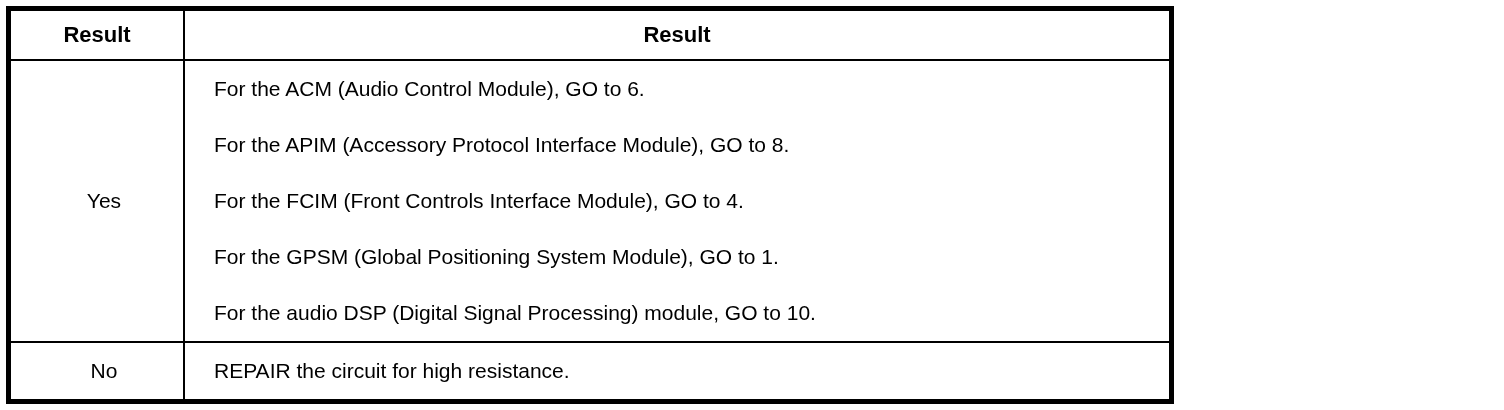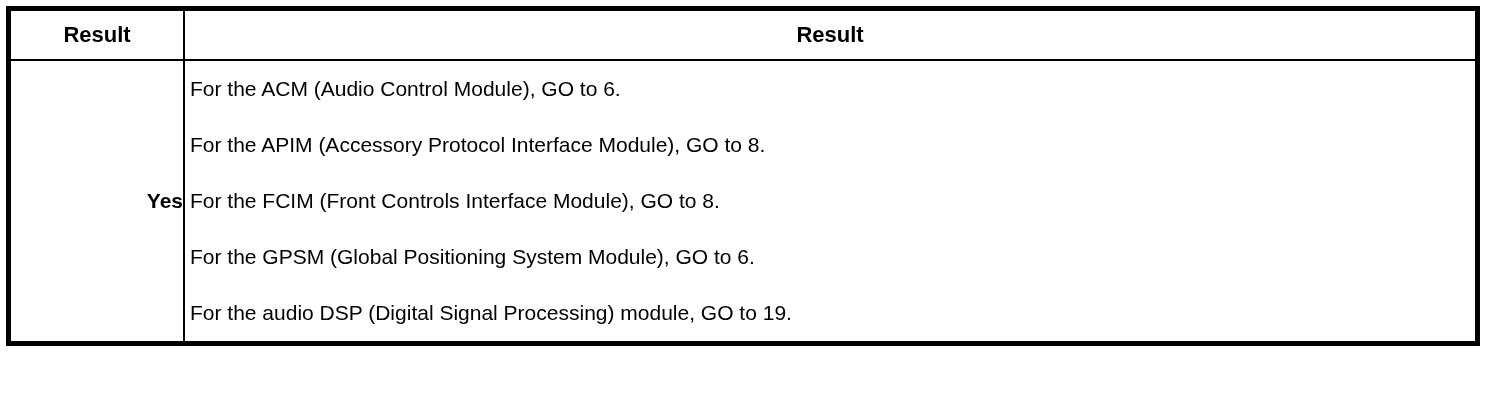--- a/index.html
+++ b/index.html
@@ -16,21 +16,21 @@
   .page {
     position: relative;
     width: 1504px;
     height: 410px;
     background: #ffffff;
   }
   table.result-action-table {
     position: absolute;
     left: 6px;
     top: 6px;
-    width: 1474px;
+    width: 1168px;
     border-collapse: collapse;
     table-layout: fixed;
     border: 5px solid #000000;
     background: #ffffff;
   }
   table.result-action-table th,
   table.result-action-table td {
     border: 2px solid #000000;
     background: #ffffff;
   }
@@ -45,25 +45,24 @@
     vertical-align: middle;
     padding: 0;
   }
   td {
     font-size: 21px;
     vertical-align: middle;
     padding: 0;
   }
   td.result-cell {
     padding-left: 14px;
-    text-align: right;
-    font-weight: bold;
+    text-align: center;
   }
   td.action-cell {
-    padding-left: 5px;
+    padding-left: 29px;
     text-align: left;
   }
   td.action-cell p {
     margin: 0;
     padding: 0;
     line-height: 56px;
     white-space: nowrap;
   }
   tr.row-no td {
     height: 53px;
@@ -79,20 +78,26 @@
         <th class="col-result">Result</th>
         <th class="col-action">Result</th>
       </tr>
     </thead>
     <tbody>
       <tr class="row-yes">
         <td class="result-cell">Yes</td>
         <td class="action-cell">
           <p>For the ACM (Audio Control Module), GO to 6.</p>
           <p>For the APIM (Accessory Protocol Interface Module), GO to 8.</p>
-          <p>For the FCIM (Front Controls Interface Module), GO to 8.</p>
-          <p>For the GPSM (Global Positioning System Module), GO to 6.</p>
-          <p>For the audio DSP (Digital Signal Processing) module, GO to 19.</p>
+          <p>For the FCIM (Front Controls Interface Module), GO to 4.</p>
+          <p>For the GPSM (Global Positioning System Module), GO to 1.</p>
+          <p>For the audio DSP (Digital Signal Processing) module, GO to 10.</p>
+        </td>
+      </tr>
+      <tr class="row-no">
+        <td class="result-cell">No</td>
+        <td class="action-cell">
+          <p>REPAIR the circuit for high resistance.</p>
         </td>
       </tr>
     </tbody>
   </table>
 </div>
 
 </body></html>

